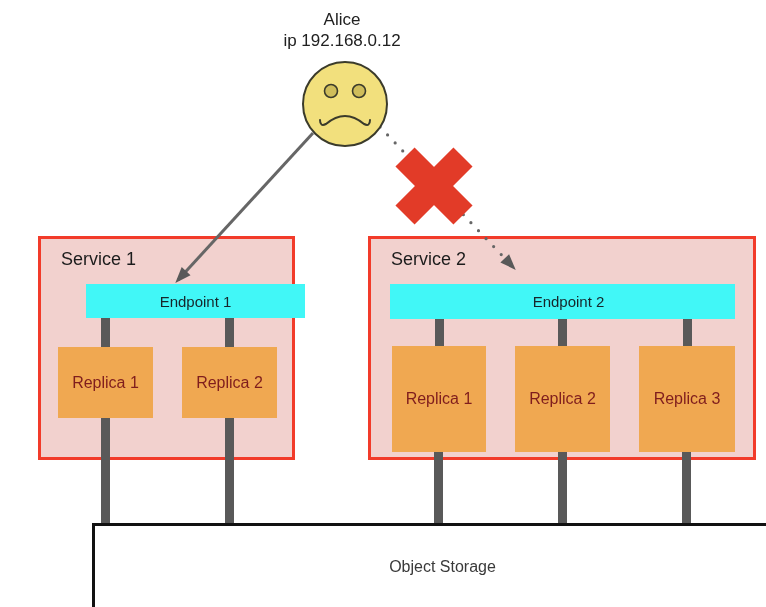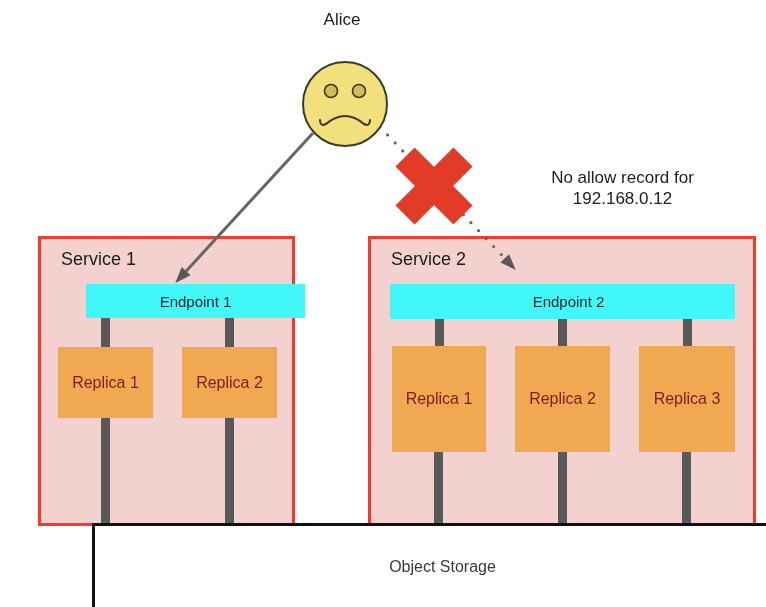--- a/index.html
+++ b/index.html
@@ -22,21 +22,21 @@
     position:relative;width:766px;height:607px;background:#ffffff;
     font-family:"Liberation Sans",sans-serif;color:var(--text-dark);
     overflow:hidden;
   }
   .label{position:absolute;text-align:center;font-size:17px;line-height:21px;color:var(--text-dark);}
   .alice-label{left:242px;top:9px;width:200px;}
   .allow-label{left:20px;top:180px;width:200px;}
   .deny-label{left:525px;top:167px;width:195px;}
 
   .service{
-    position:absolute;top:236px;height:290px;
+    position:absolute;top:236px;height:224px;
     background:var(--pink-fill);border:3px solid var(--accent-red);
     z-index:1;
   }
   .svc1{left:38px;width:257px;}
   .svc2{left:368px;width:388px;}
   .service-title{position:absolute;left:20px;top:10px;font-size:18px;color:#1c1c1c;}
   .endpoint{
     position:absolute;background:var(--cyan);
     display:flex;align-items:center;justify-content:center;
     font-size:15px;color:#16262b;z-index:2;
@@ -74,26 +74,23 @@
   }
   #overlay{position:absolute;left:0;top:0;z-index:5;pointer-events:none;}
 </style>
 </head>
 <body>
 
 <div id="stage">
 
   <div class="label alice-label">
     <div>Alice</div>
+    <div>ip 192.168.0.12</div>
   </div>
 
-  <div class="label deny-label">
-    <div>No allow record for</div>
-    <div>192.168.0.12</div>
-  </div>
 
   <div class="service svc1">
     <div class="service-title">Service 1</div>
     <div class="conn conn-up c1"></div>
     <div class="conn conn-up c2"></div>
     <div class="endpoint">Endpoint 1</div>
     <div class="replica r1">Replica 1</div>
     <div class="replica r2">Replica 2</div>
   </div>
 

